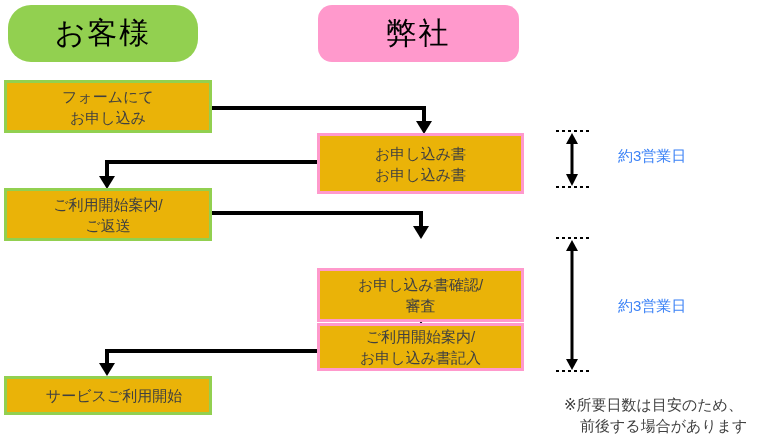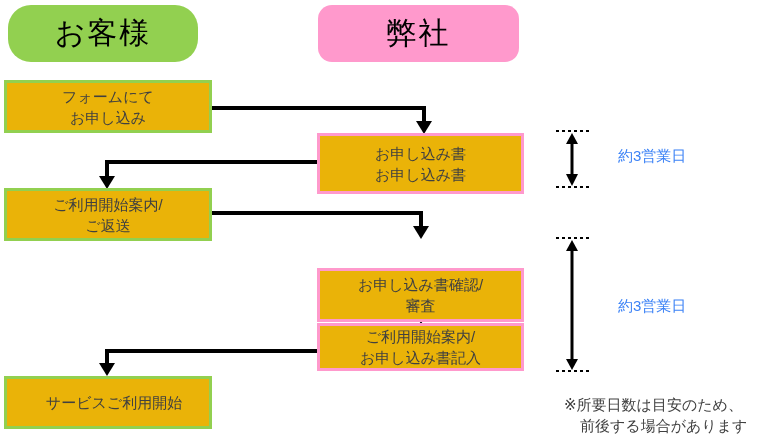--- a/index.html
+++ b/index.html
@@ -44,21 +44,21 @@
     box-sizing: border-box;
   }
   .step-box.green { border: 3px solid #92D050; left: 4px;   width: 208px; }
   .step-box.pink  { border: 3px solid #FF99CC; left: 317px; width: 207px; }
 
   #customer-step-1 { top: 80px;  height: 53px; }
   #company-step-1  { top: 133px; height: 61px; }
   #customer-step-2 { top: 188px; height: 53px; }
   #company-step-2  { top: 238px; height: 54px; margin-top: 30px; }
   #company-step-3  { top: 323px; height: 48px; }
-  #customer-step-3 { top: 376px; height: 53px; padding-left: 12px; }
+  #customer-step-3 { top: 376px; height: 39px; padding-left: 12px; }
 
   .overlay-svg {
     position: absolute;
     left: 0; top: 0;
     width: 766px;
     height: 441px;
     pointer-events: none;
   }
   .duration-label {
     position: absolute;

